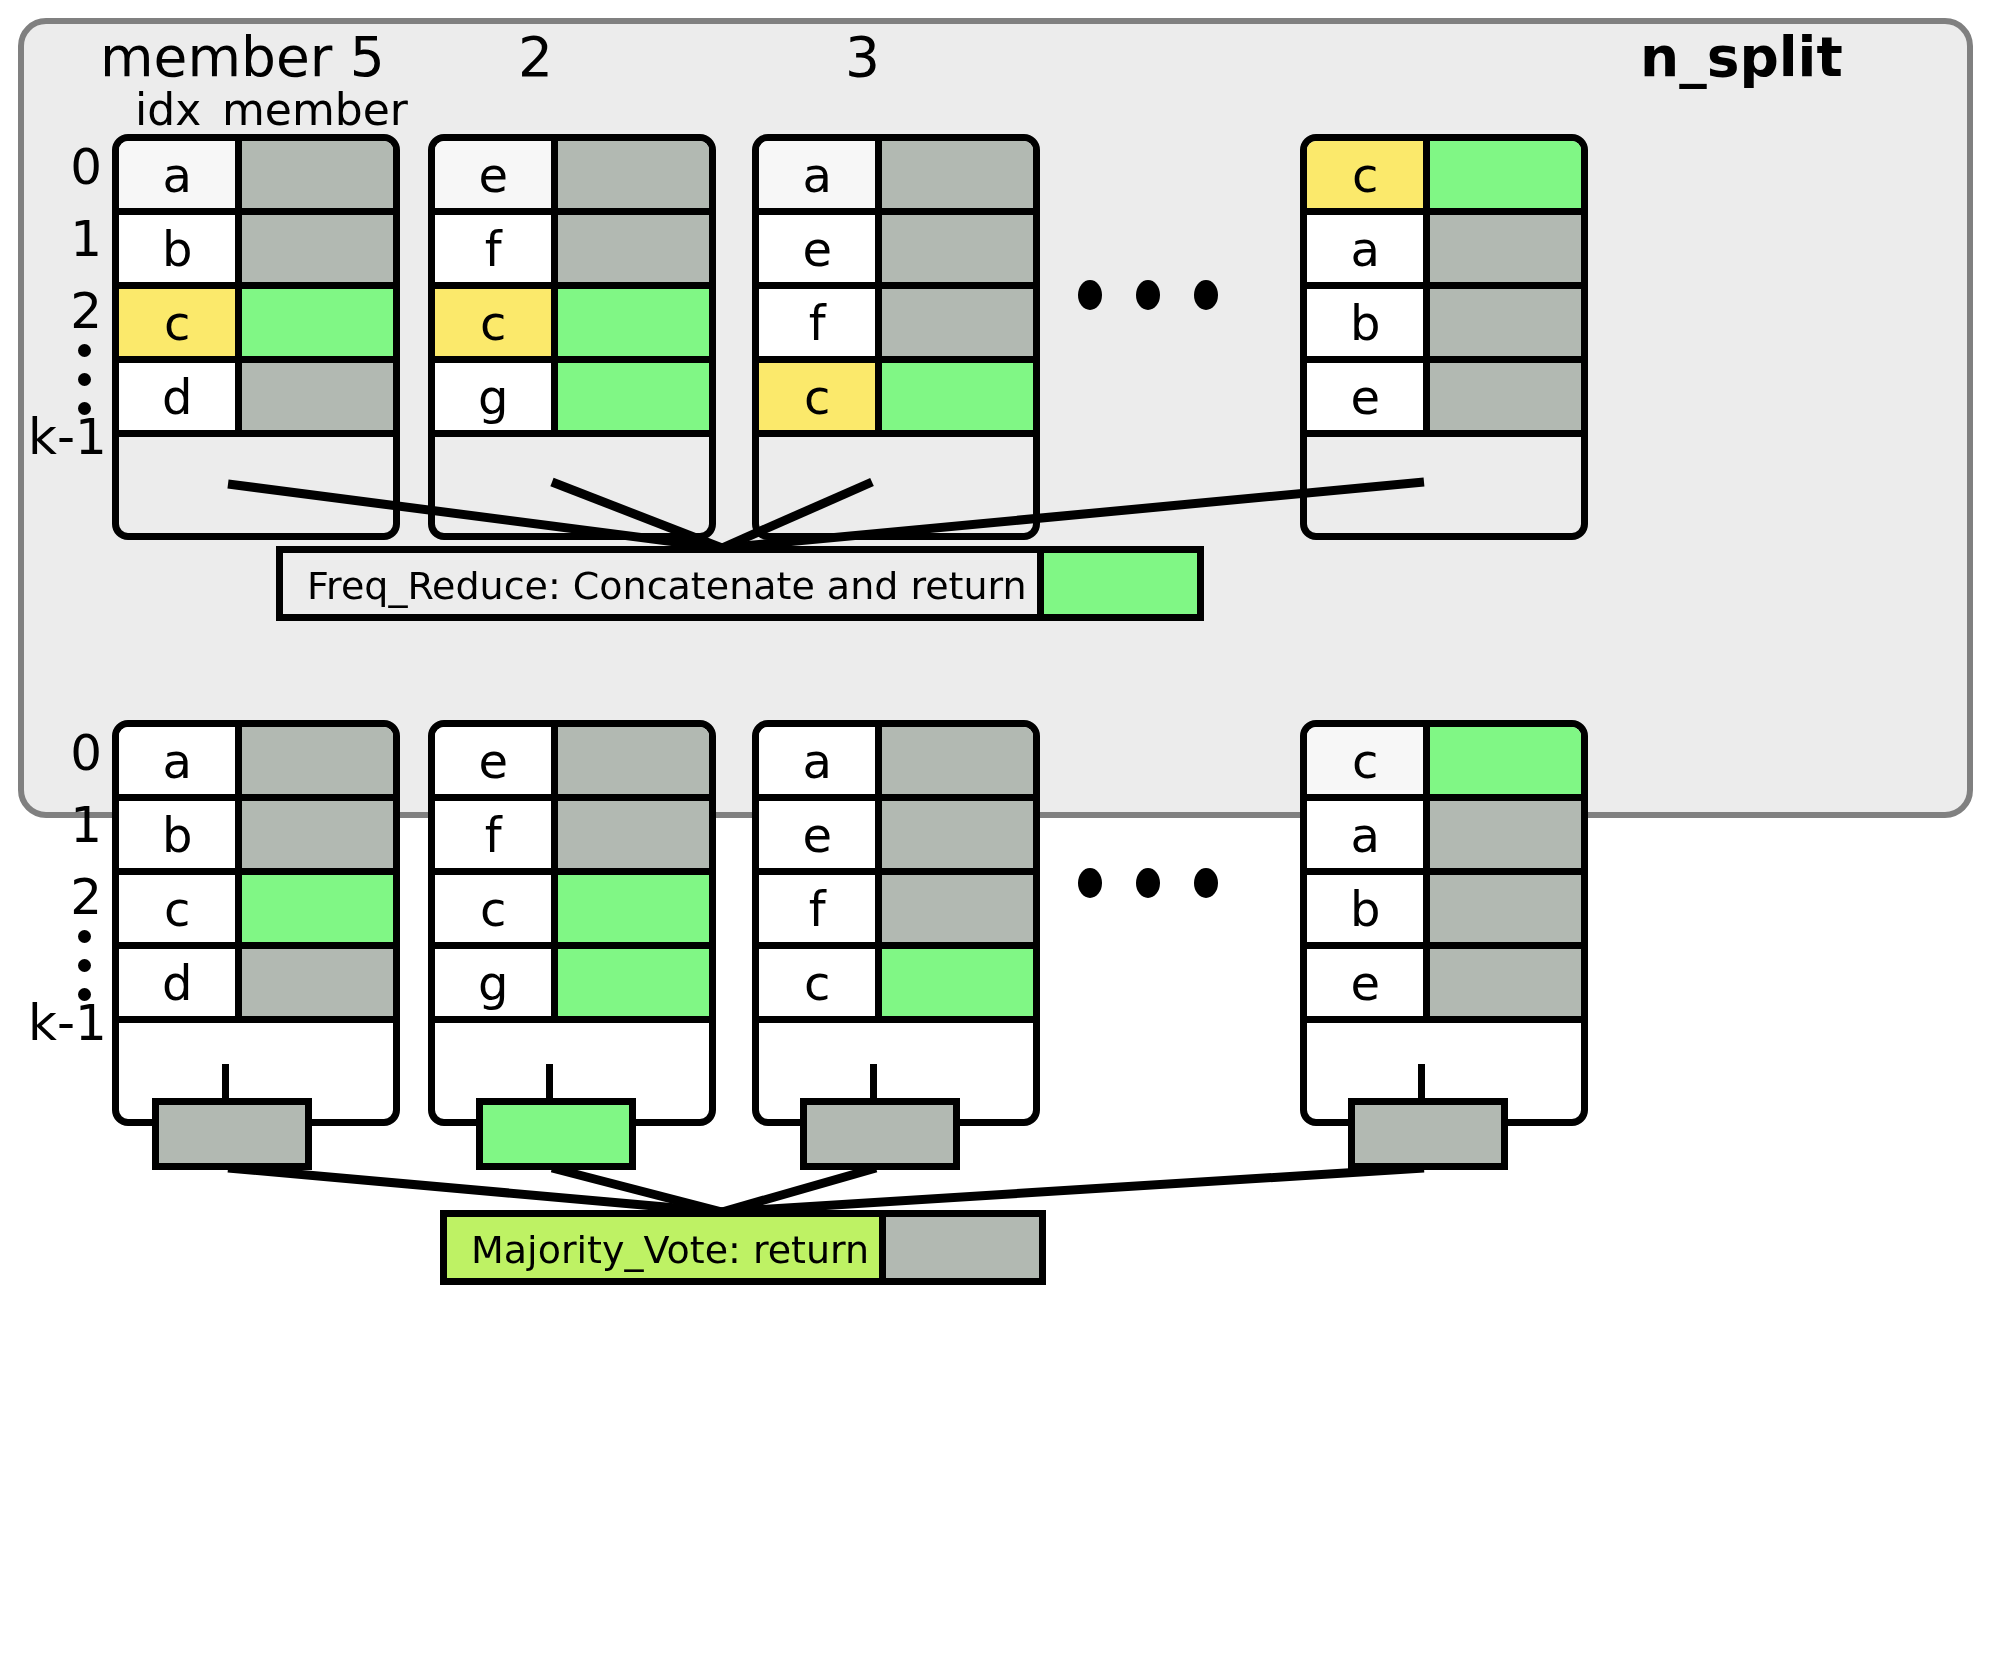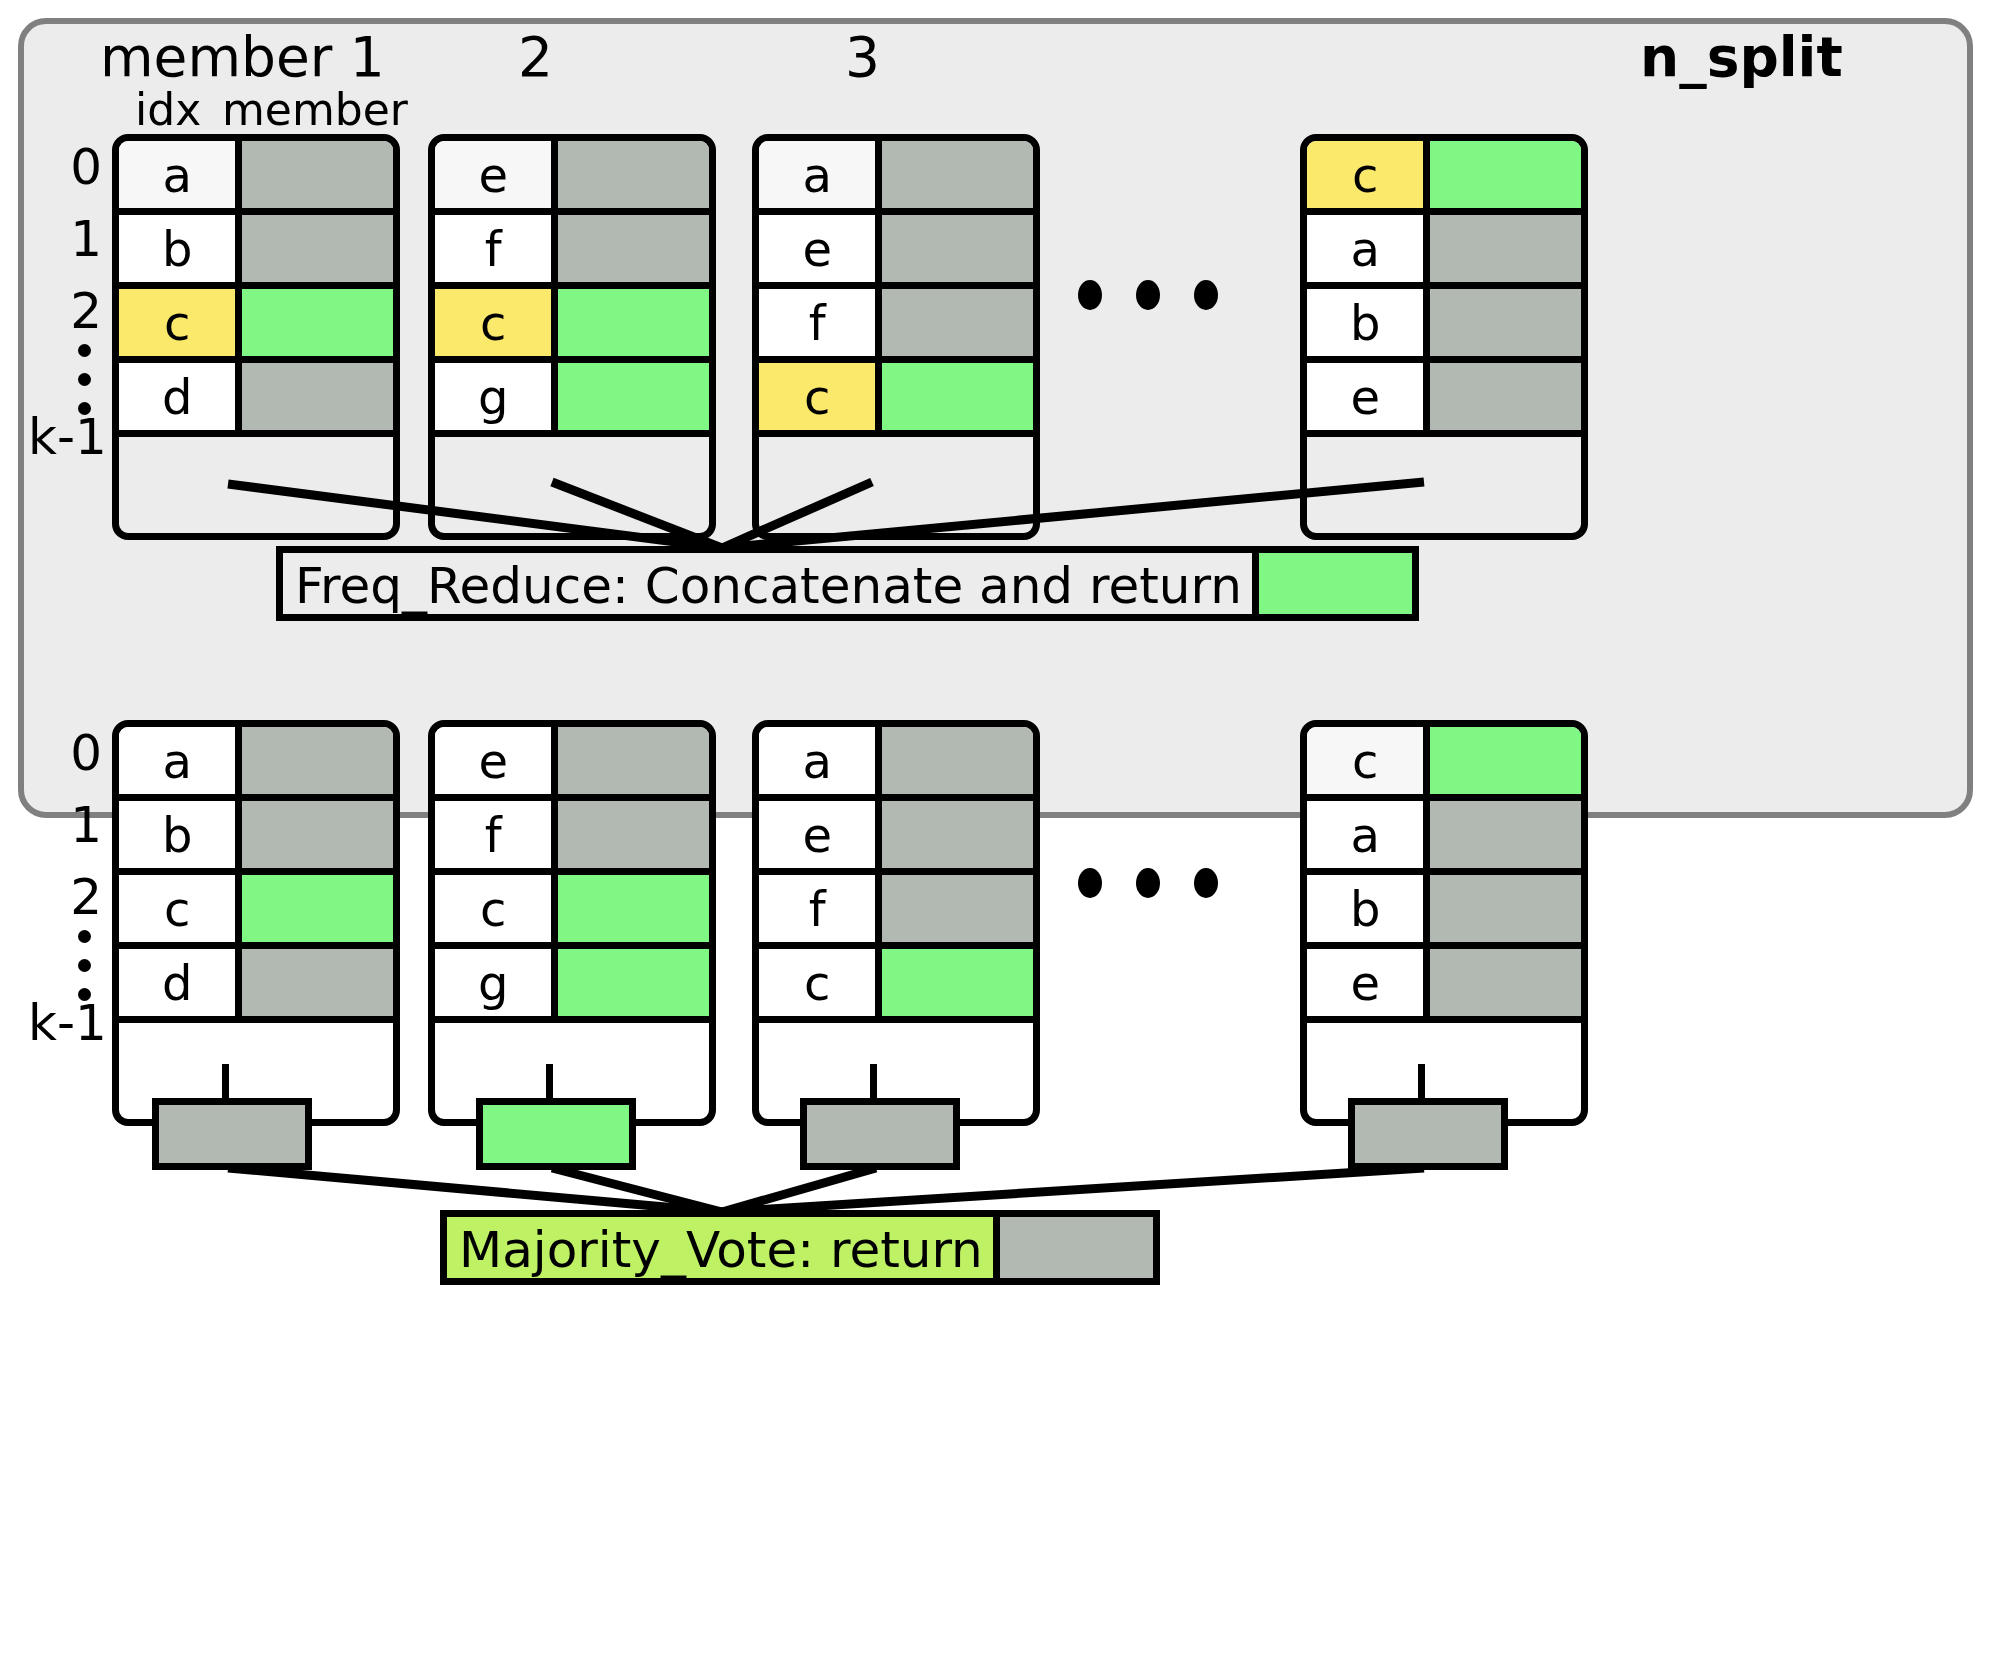--- a/index.html
+++ b/index.html
@@ -69,42 +69,42 @@
   .hdots{position:absolute;display:flex;gap:34px;}
   .hdots i{width:24px;height:30px;border-radius:50%;background:#000;display:block;}
 
   
   .resbox{
     position:absolute;height:75px;border:7px solid #000;box-sizing:border-box;
     display:flex;align-items:stretch;
   }
   .resbox .rtext{
     display:flex;align-items:center;padding:4px 10px 0 12px;
-    font-size:50px;color:#000;white-space:nowrap;line-height:1;
+    font-size:38px;color:#000;white-space:nowrap;line-height:1;margin-left:12px;
   }
   .resbox .swatch{width:160px;border-left:7px solid #000;box-sizing:border-box;}
   #freq-box{background:#ececec;}
   #vote-box{background:#bef264;}
 
   
   .chip{
     position:absolute;width:160px;height:72px;border:7px solid #000;box-sizing:border-box;
   }
   .stem{position:absolute;width:7px;background:#000;}
 
   svg.links{position:absolute;left:0;top:0;width:2005px;height:1672px;pointer-events:none;}
 </style>
 </head>
 <body>
 
 <div class="stage">
 
   <div id="top-panel"></div>
 
-  <div class="member-head" style="left:100px;top:30px;">member  1</div>
+  <div class="member-head" style="left:100px;top:30px;">member  5</div>
   <div class="member-head" style="left:518px;top:30px;">2</div>
   <div class="member-head" style="left:845px;top:30px;">3</div>
   <div class="member-head" style="left:1640px;top:30px;font-weight:bold;">n_split</div>
 
   <div class="col-head" style="left:135px;top:88px;text-align:center;">idx</div>
   <div class="col-head" style="left:222px;top:88px;">member</div>
 
   <div class="rowlab" style="left:58px;top:142px;width:44px;">0</div>
   <div class="rowlab" style="left:58px;top:214px;width:44px;">1</div>
   <div class="rowlab" style="left:58px;top:286px;width:44px;">2</div>

